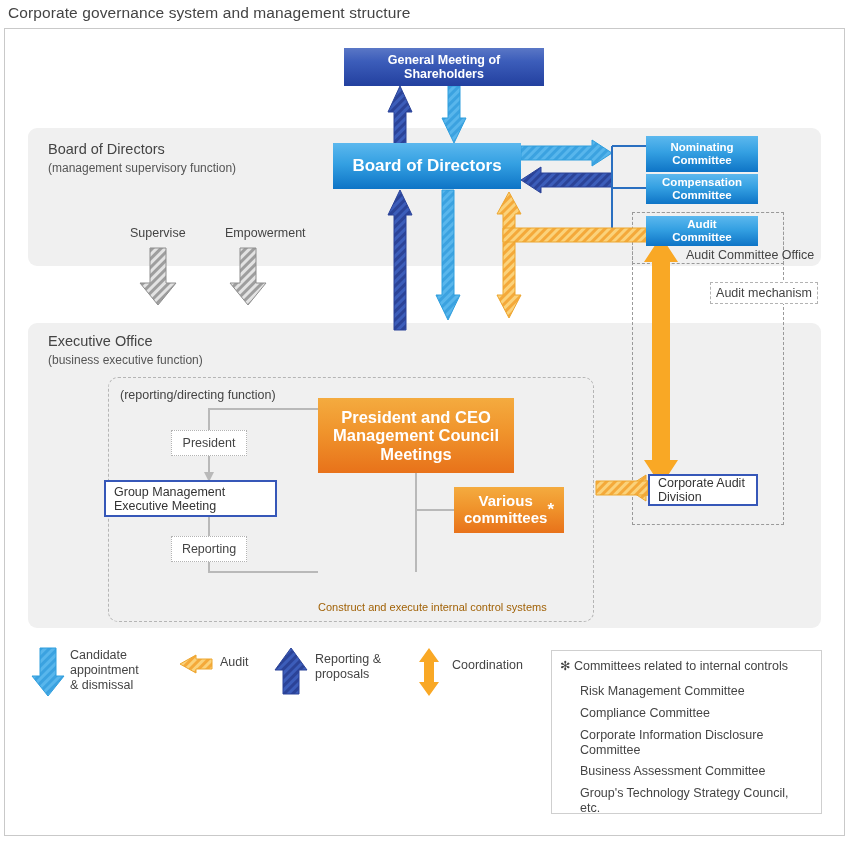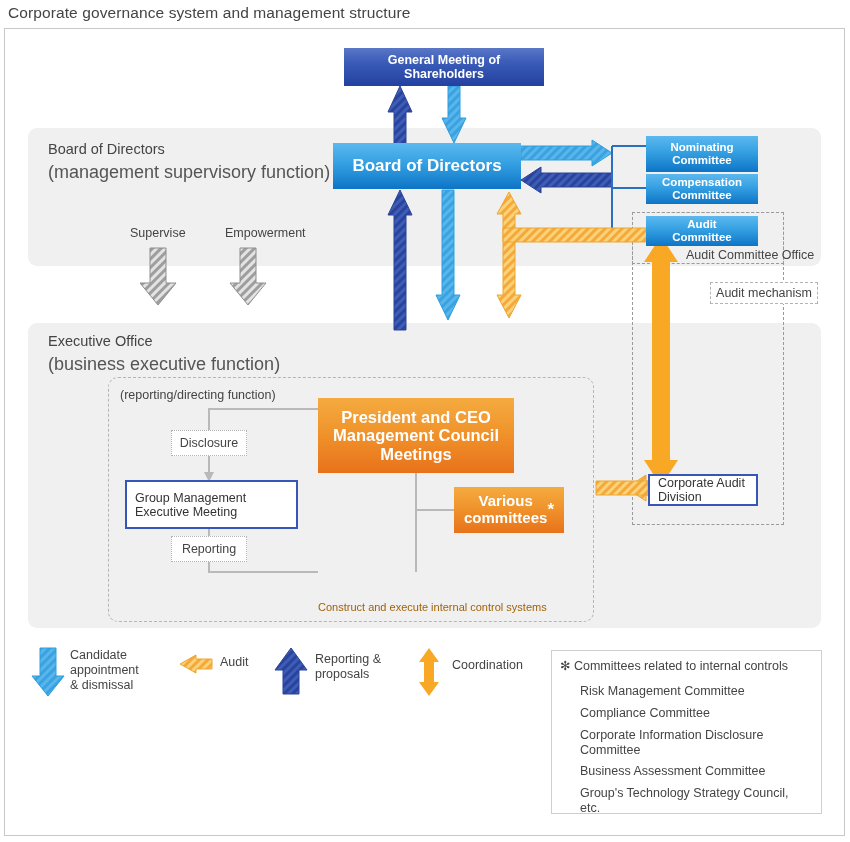--- a/index.html
+++ b/index.html
@@ -6,21 +6,21 @@
   body{width:850px;height:842px;font-family:"Liberation Sans",sans-serif;color:#333;}
   #root{position:relative;width:850px;height:842px;overflow:hidden;}
 
   .page-title{position:absolute;left:8px;top:4px;font-size:15.5px;color:#444;letter-spacing:.1px;}
 
   .outer-frame{position:absolute;left:4px;top:28px;width:841px;height:808px;border:1px solid #c9c9c9;background:#fff;box-sizing:border-box;}
 
   
   .panel{position:absolute;background:#f0f0f0;border-radius:9px;}
   .panel-title{position:absolute;font-size:14.5px;color:#444;line-height:1.35;}
-  .panel-title .sub{font-size:18px;color:#555;display:block;}
+  .panel-title .sub{font-size:12px;color:#555;display:block;}
 
   
   .box{position:absolute;box-sizing:border-box;display:flex;align-items:center;justify-content:center;text-align:center;color:#fff;line-height:1.12;}
   .box-darkblue{background:linear-gradient(180deg,#5a77c6 0%,#3c5dba 35%,#23409f 100%);font-size:12.5px;font-weight:bold;margin-left:20px;}
   .box-lightblue{background:linear-gradient(180deg,#5cb8ee 0%,#34a0e2 45%,#0e74c6 100%);font-weight:bold;color:#fff;}
   .box-orange{background:linear-gradient(180deg,#f4ab3f 0%,#f0942c 45%,#e8721a 100%);font-weight:bold;}
   .box-white{background:#fff;border:2px solid #3657b8;color:#333;font-weight:normal;justify-content:flex-start;text-align:left;padding-left:8px;}
 
   .dotted-label{position:absolute;box-sizing:border-box;border:1px dotted #b3b3b3;background:#fff;display:flex;align-items:center;justify-content:center;font-size:12.5px;color:#444;}
   .dashed-region{position:absolute;box-sizing:border-box;border:1px dashed #9a9a9a;}
@@ -188,26 +188,26 @@
 Meetings</span>
   </div>
 
   <div class="box box-orange" style="left:454px;top:487px;width:110px;height:46px;font-size:15px;">
     <span style="white-space:pre-line;">Various
 committees</span>
       <span style="font-size:17px;vertical-align:super;">*</span>
   </div>
 
 
-  <div class="box box-white" style="left:125px;top:480px;width:173px;height:49px;font-size:12.5px;padding-left:8px;">
+  <div class="box box-white" style="left:104px;top:480px;width:173px;height:37px;font-size:12.5px;padding-left:8px;">
     <span style="white-space:pre-line;">Group Management
 Executive Meeting</span>
   </div>
 
-  <div class="dotted-label" style="left:171px;top:430px;width:76px;height:26px;">Disclosure</div>
+  <div class="dotted-label" style="left:171px;top:430px;width:76px;height:26px;">President</div>
   <div class="dotted-label" style="left:171px;top:536px;width:76px;height:26px;">Reporting</div>
 
   <div class="plain-text" style="left:130px;top:226px;">Supervise</div>
   <div class="plain-text" style="left:225px;top:226px;">Empowerment</div>
 
   <svg class="ov" viewBox="0 0 850 842" style="top:0;">
     <defs>
       <pattern id="lgBlueL" width="6" height="6" patternUnits="userSpaceOnUse" patternTransform="rotate(45)">
         <rect width="6" height="6" fill="#58b6ec"></rect>
           <rect width="3" height="6" fill="#3ba2e0"></rect>

